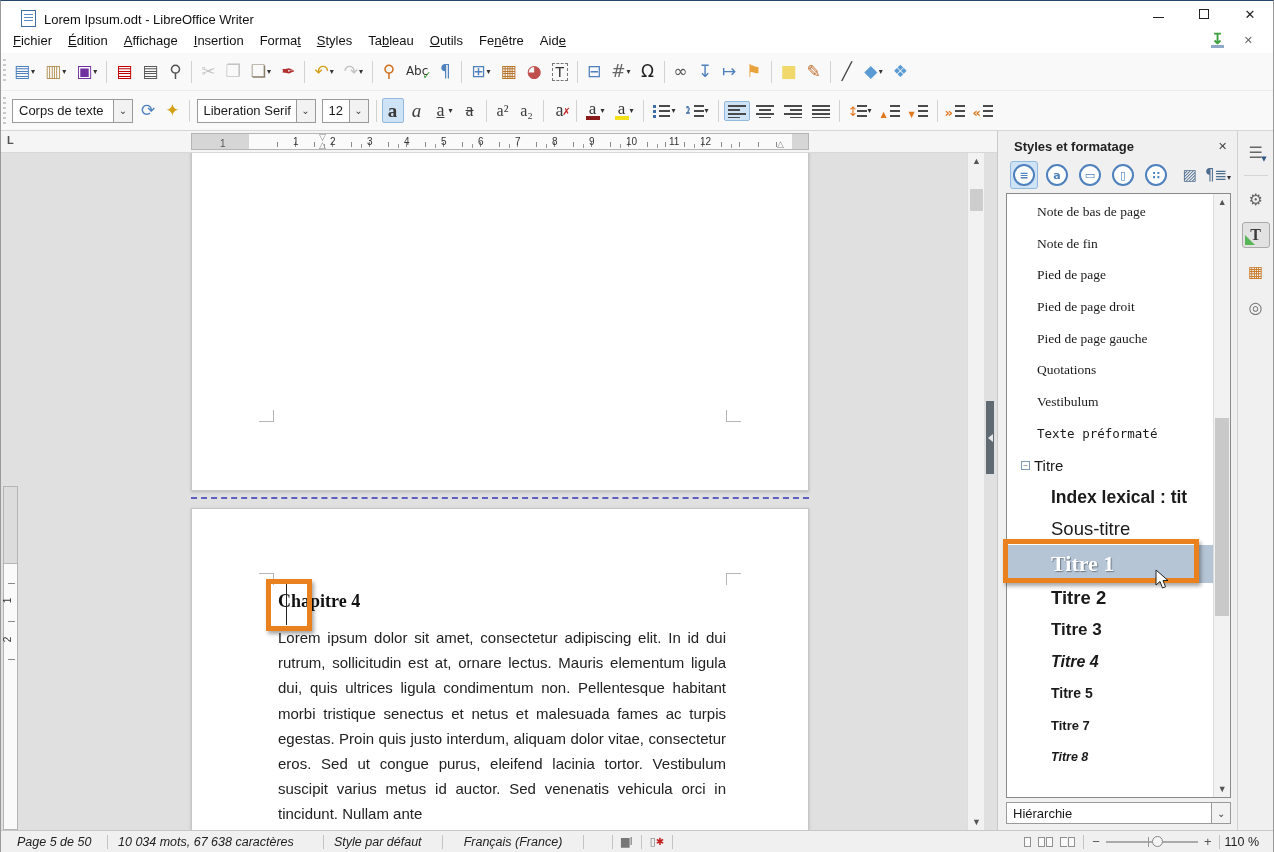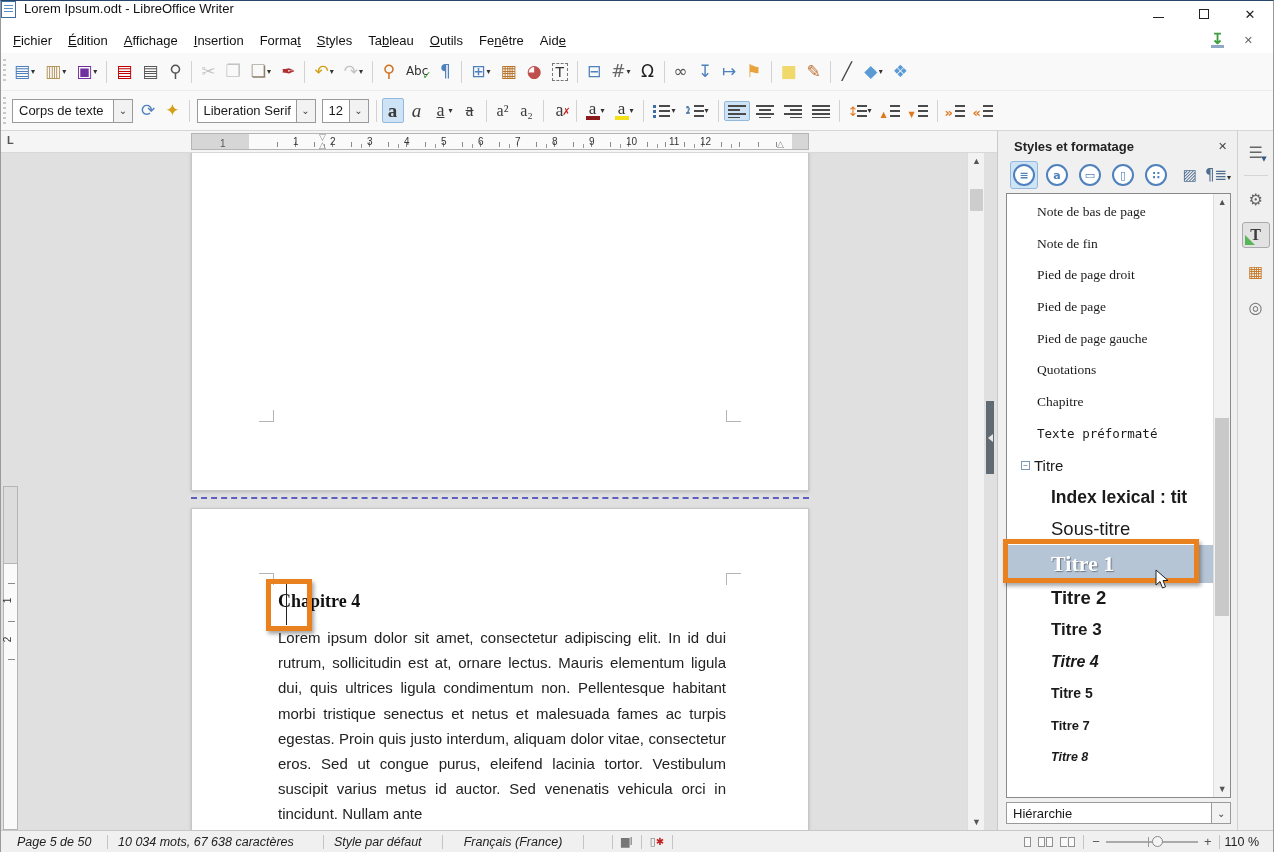--- a/index.html
+++ b/index.html
@@ -4,21 +4,21 @@
 <style>
   html,body{margin:0;padding:0;background:#444;}
   *{box-sizing:border-box;}
   .window{
     width:1274px;height:852px;margin:0 auto;position:relative;
     background:#fff;border-top:1px solid #27476b;border-left:1px solid #9a9a9a;border-right:1px solid #9a9a9a;
     font-family:"Liberation Sans",sans-serif;color:#1a1a1a;overflow:hidden;
     display:flex;flex-direction:column;
   }
   
-  .titlebar{height:26px;background:#fff;display:flex;align-items:flex-start;padding-left:0;flex:0 0 auto;}
+  .titlebar{height:26px;background:#fff;display:flex;align-items:flex-end;padding-left:20px;flex:0 0 auto;}
   .writer-icon{width:15px;height:17px;border:1px solid #3f6ea5;background:
      linear-gradient(#fff,#fff) 0 0/100% 100%,#fff;position:relative;margin-right:8px;flex:0 0 auto;}
   .writer-icon::after{content:"";position:absolute;left:2px;right:2px;top:3px;height:9px;
      background:repeating-linear-gradient(#5b8ec4 0 1px,transparent 1px 3px);}
   .title-text{font-size:13px;color:#111;}
   .win-controls{margin-left:auto;display:flex;height:100%;}
   .win-btn{width:46px;height:100%;display:flex;align-items:center;justify-content:center;font-size:13px;color:#222;background:transparent;border:0;}
   .ctl-min{width:11px;border-bottom:1px solid #222;height:1px;display:inline-block;margin-top:6px;}
   .ctl-max{width:10px;height:10px;border:1px solid #222;display:inline-block;}
   
@@ -541,33 +541,33 @@
         </div>
         <div class="listbox">
           <div class="rows">
               <div class="sitem f-serif">
                 <span class="slabel">Note de bas de page</span>
               </div>
               <div class="sitem f-serif">
                 <span class="slabel">Note de fin</span>
               </div>
               <div class="sitem f-serif">
+                <span class="slabel">Pied de page</span>
+              </div>
+              <div class="sitem f-serif">
                 <span class="slabel">Pied de page droit</span>
-              </div>
-              <div class="sitem f-serif">
-                <span class="slabel">Pied de page</span>
               </div>
               <div class="sitem f-serif">
                 <span class="slabel">Pied de page gauche</span>
               </div>
               <div class="sitem f-serif">
                 <span class="slabel">Quotations</span>
               </div>
               <div class="sitem f-serif">
-                <span class="slabel">Chapitre</span>
+                <span class="slabel">Vestibulum</span>
               </div>
               <div class="sitem f-mono">
                 <span class="slabel">Texte préformaté</span>
               </div>
               <div class="sitem f-group group">
                 <span class="expander">−</span>
                 <span class="slabel">Titre</span>
               </div>
               <div class="sitem f-hindex child">
                 <span class="slabel">Index lexical : tit</span>

